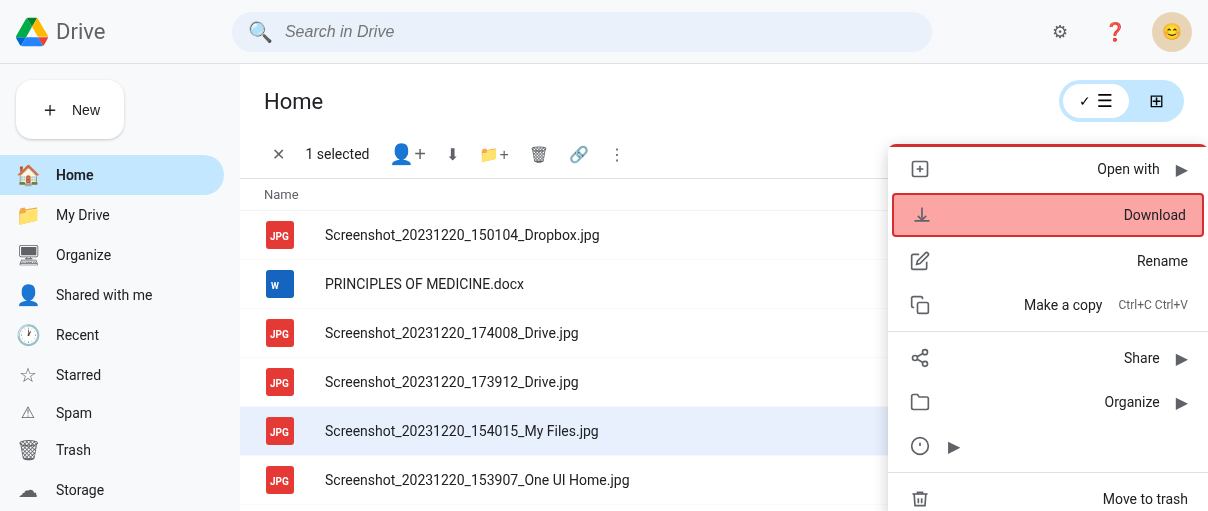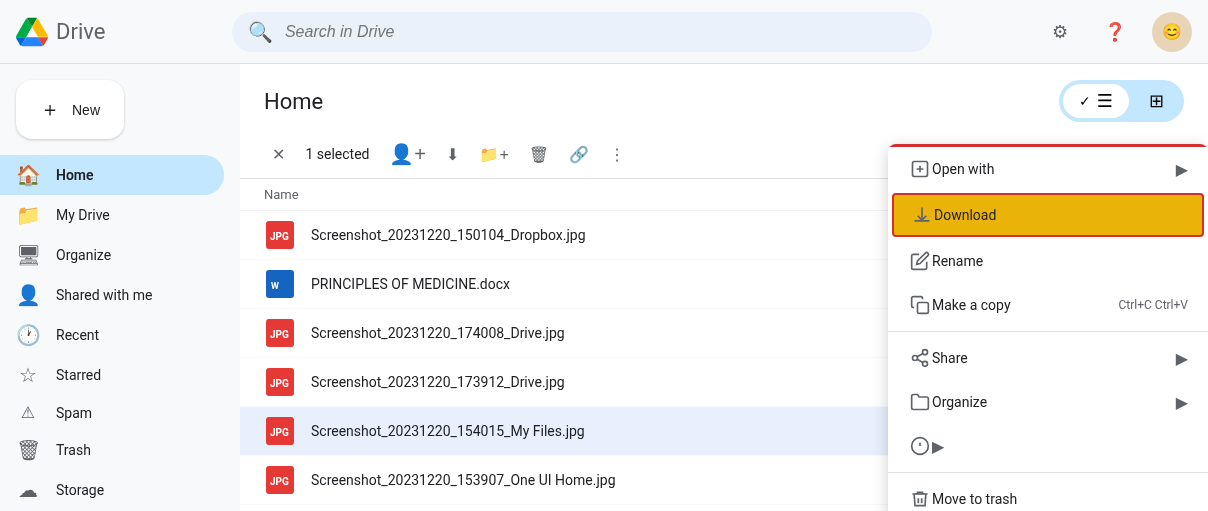--- a/index.html
+++ b/index.html
@@ -37,28 +37,28 @@
     
     .toolbar { display: flex; align-items: center; padding: 4px 24px; gap: 4px; border-bottom: 1px solid #e0e0e0; }
     .toolbar-btn { display: flex; align-items: center; gap: 4px; padding: 8px; border-radius: 50%; cursor: pointer; color: #5f6368; font-size: 20px; border: none; background: transparent; }
     .selected-label { font-size: 14px; color: #202124; margin: 0 8px; }
 
     
     .file-list { padding: 0; }
     .file-list-header { display: flex; align-items: center; padding: 8px 24px; color: #5f6368; font-size: 13px; border-bottom: 1px solid #f1f3f4; }
     .file-row { display: flex; align-items: center; padding: 8px 24px; cursor: pointer; border-bottom: 1px solid #f8f9fa; }
     .file-row.selected { background: #e8f0fe; }
-    .file-icon { width: 32px; height: 32px; margin-right: 15px; display: flex; align-items: center; justify-content: center; flex-shrink: 0; }
+    .file-icon { width: 32px; height: 32px; margin-right: 29px; display: flex; align-items: center; justify-content: center; flex-shrink: 0; }
     .file-name { flex: 1; font-size: 14px; color: #202124; }
     .file-more { width: 36px; display: flex; justify-content: center; color: #5f6368; }
 
     
     .context-menu { position: absolute; top: 80px; right: 0; width: 320px; background: white; border-radius: 8px; box-shadow: 0 4px 16px rgba(0,0,0,0.2); z-index: 100; overflow: hidden; }
-    .menu-item { display: flex; align-items: center; gap: 0; padding: 10px 20px; cursor: pointer; color: #202124; font-size: 14px; }
-    .menu-item.highlighted { background: #eab308; border: 2px solid #d32f2f; border-radius: 4px; margin: 2px 4px; padding: 8px 16px; }
+    .menu-item { display: flex; align-items: center; gap: 16px; padding: 10px 20px; cursor: pointer; color: #202124; font-size: 14px; text-align: right; }
+    .menu-item.highlighted { background: #fca5a5; border: 2px solid #d32f2f; border-radius: 4px; margin: 2px 4px; padding: 8px 16px; }
     .menu-icon { width: 24px; height: 24px; display: flex; align-items: center; justify-content: center; color: #5f6368; font-size: 18px; flex-shrink: 0; }
     .menu-label { flex: 1; }
     .menu-shortcut { color: #5f6368; font-size: 12px; }
     .menu-arrow { color: #5f6368; font-size: 16px; }
     .menu-divider { height: 1px; background: #e0e0e0; margin: 4px 0; }
 
     
     .avatar-area { position: absolute; bottom: 20px; right: 20px; display: flex; flex-direction: column; align-items: center; gap: 4px; }
     .avatar { width: 48px; height: 48px; border-radius: 50%; background: #e8d5b7; display: flex; align-items: center; justify-content: center; font-size: 24px; }
     .avatar-label { font-size: 12px; color: #5f6368; }

